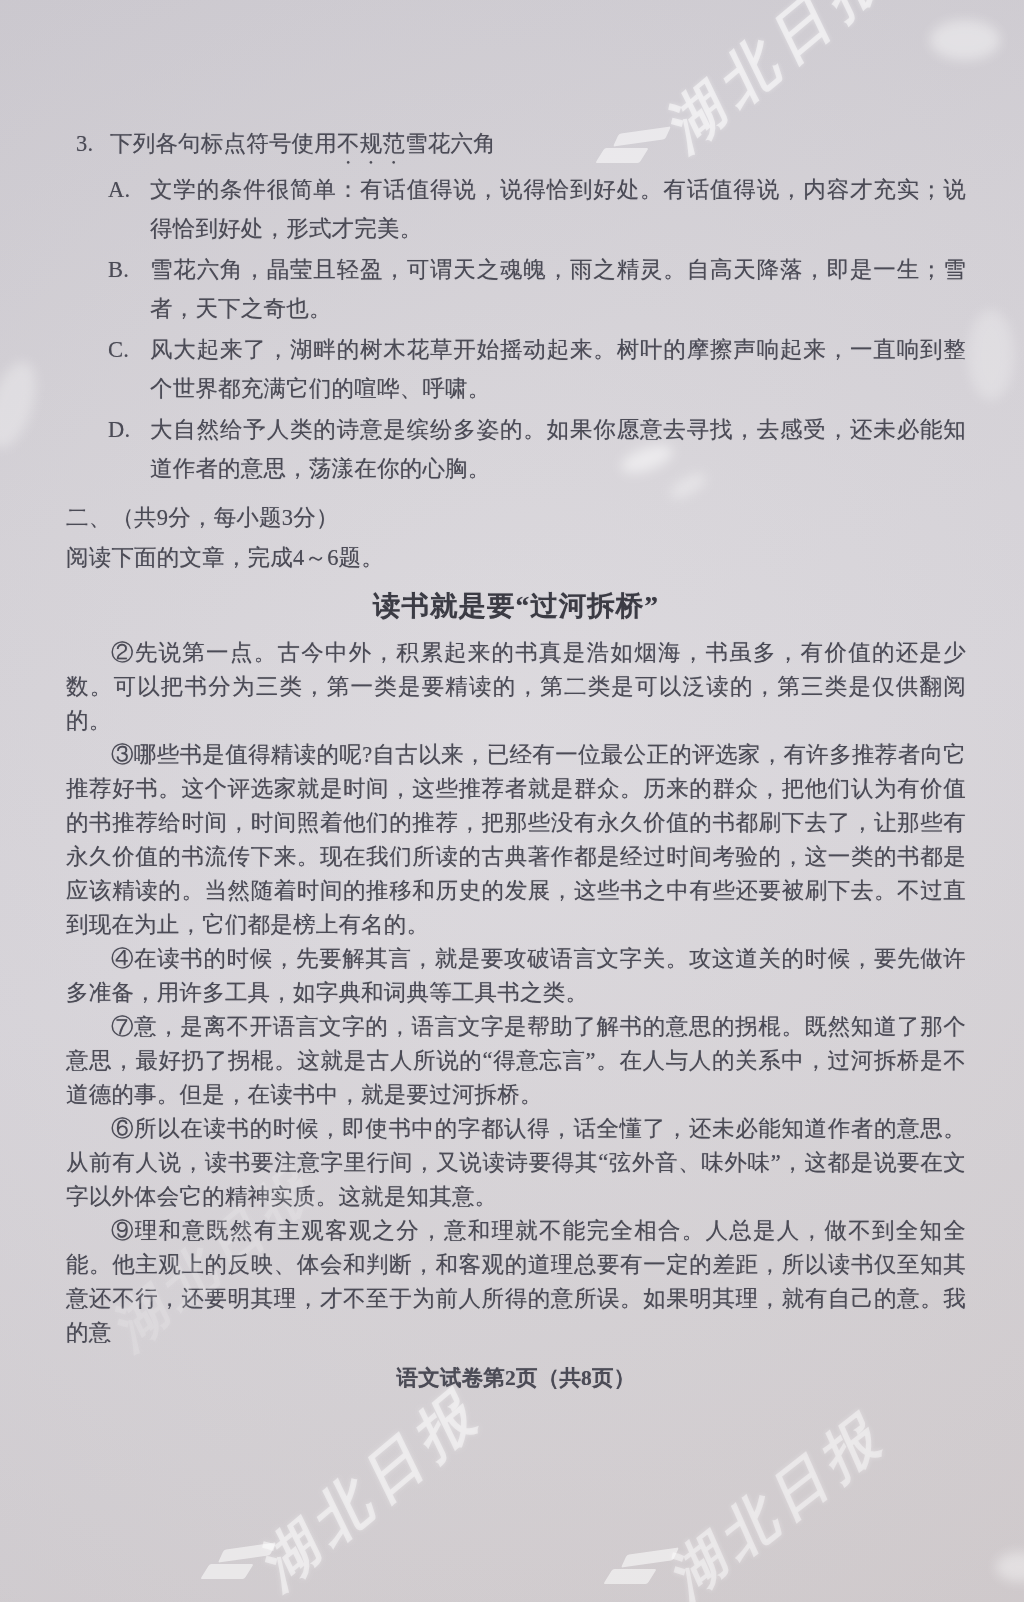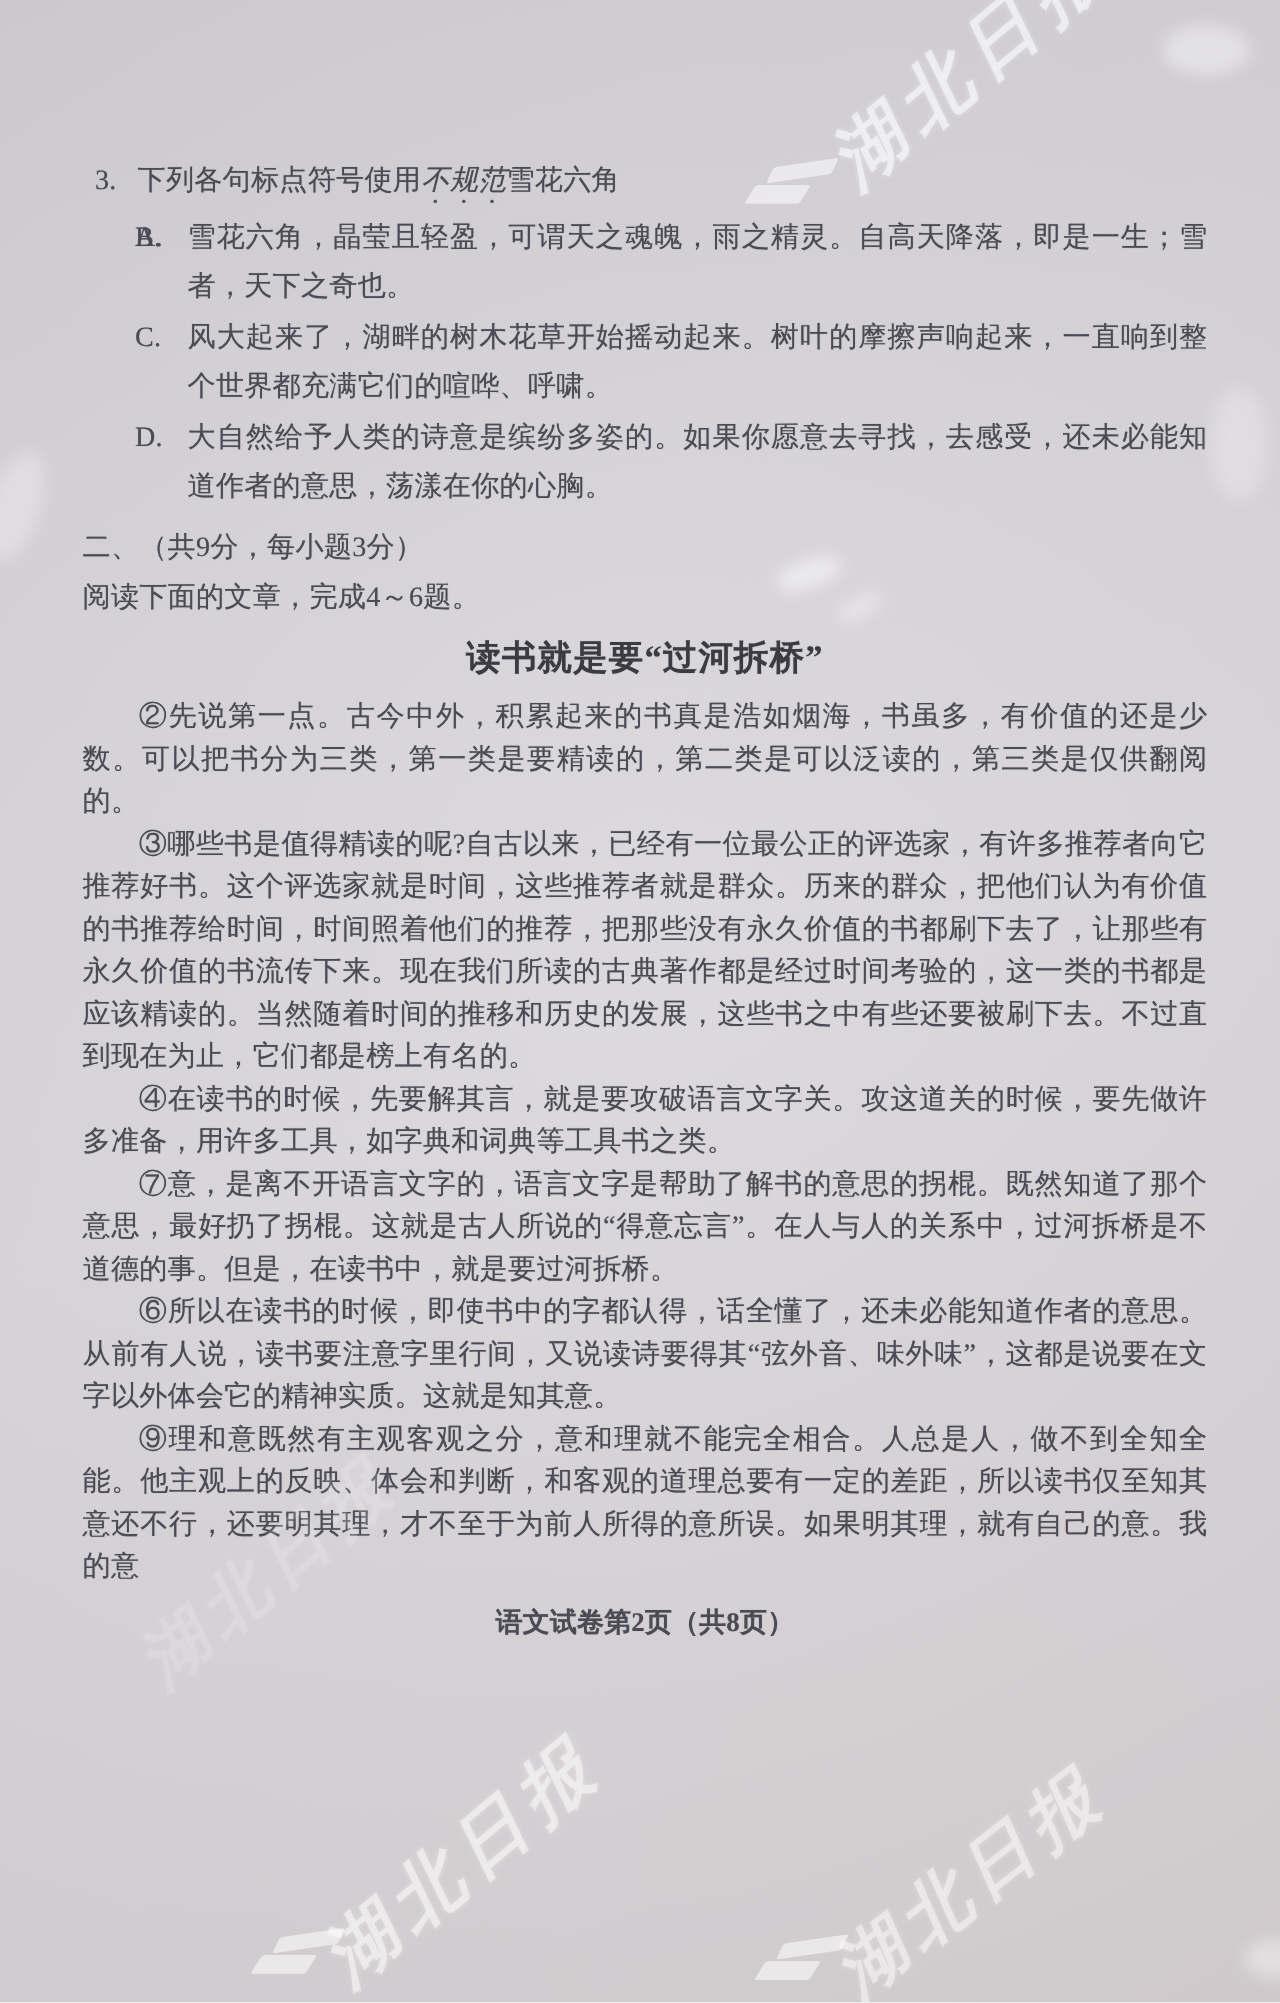--- a/index.html
+++ b/index.html
@@ -27,21 +27,20 @@
     text-shadow: 0 0 0.7px rgba(75,75,86,0.55);
   }
 
   .q-stem { position: relative; padding-left: 44px; line-height: 44px; }
   .q-num  { position: absolute; left: 10px; top: 0; }
   .emph-dots {
     -webkit-text-emphasis: filled dot rgba(70,70,80,0.9);
     text-emphasis: filled dot rgba(70,70,80,0.9);
     -webkit-text-emphasis-position: under right;
     text-emphasis-position: under right;
-    font-style: italic;
   }
 
   .options { margin-top: 2px; }
   .option { position: relative; padding-left: 84px; line-height: 39px; margin: 2px 0; text-align: justify; }
   .option-label { position: absolute; left: 42px; top: 0; }
 
   .section-head { margin-top: 10px; line-height: 40px; }
   .instruction  { line-height: 40px; }
 
   .article-title {
@@ -130,21 +129,21 @@
   <div class="blob blob-f"></div>
 
   <div class="content">
 
     <div class="q-stem">
       <span class="q-num">3.</span><span>下列各句标点符号使用</span><span class="emph-dots">不规范</span><span>雪花六角</span>
     </div>
 
     <div class="options">
       <div class="option">
-        <span class="option-label">A.</span>
+        <span class="option-label">A.</span><span>文学的条件很简单：有话值得说，说得恰到好处。有话值得说，内容才充实；说得恰到好处，形式才完美。</span>
       </div>
       <div class="option">
         <span class="option-label">B.</span><span>雪花六角，晶莹且轻盈，可谓天之魂魄，雨之精灵。自高天降落，即是一生；雪者，天下之奇也。</span>
       </div>
       <div class="option">
         <span class="option-label">C.</span><span>风大起来了，湖畔的树木花草开始摇动起来。树叶的摩擦声响起来，一直响到整个世界都充满它们的喧哗、呼啸。</span>
       </div>
       <div class="option">
         <span class="option-label">D.</span><span>大自然给予人类的诗意是缤纷多姿的。如果你愿意去寻找，去感受，还未必能知道作者的意思，荡漾在你的心胸。</span>
       </div>

